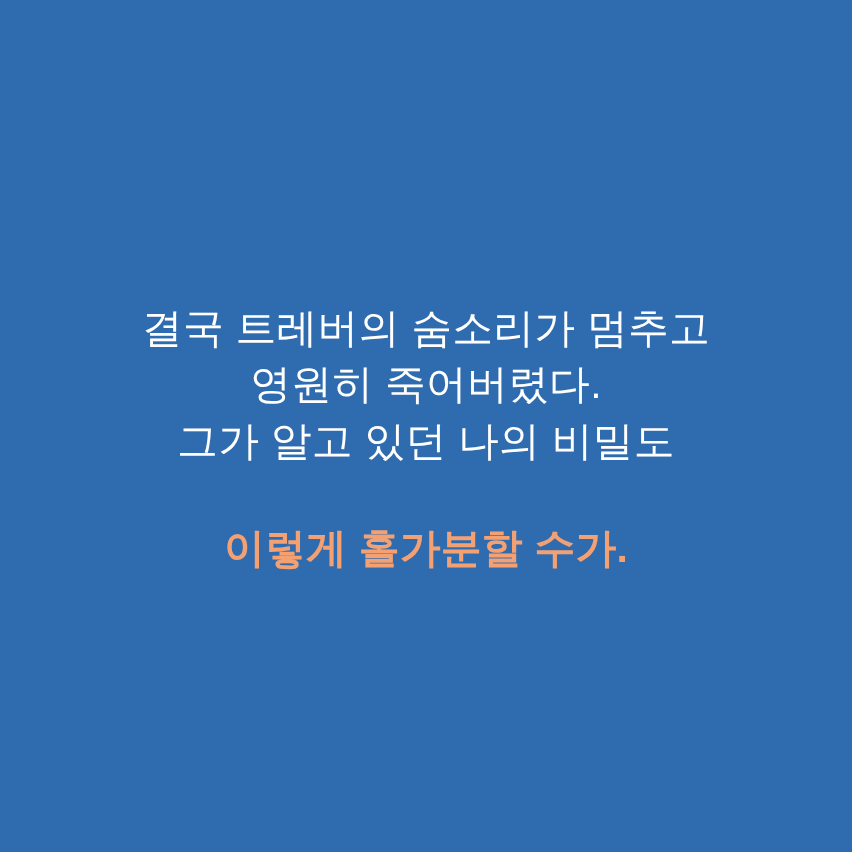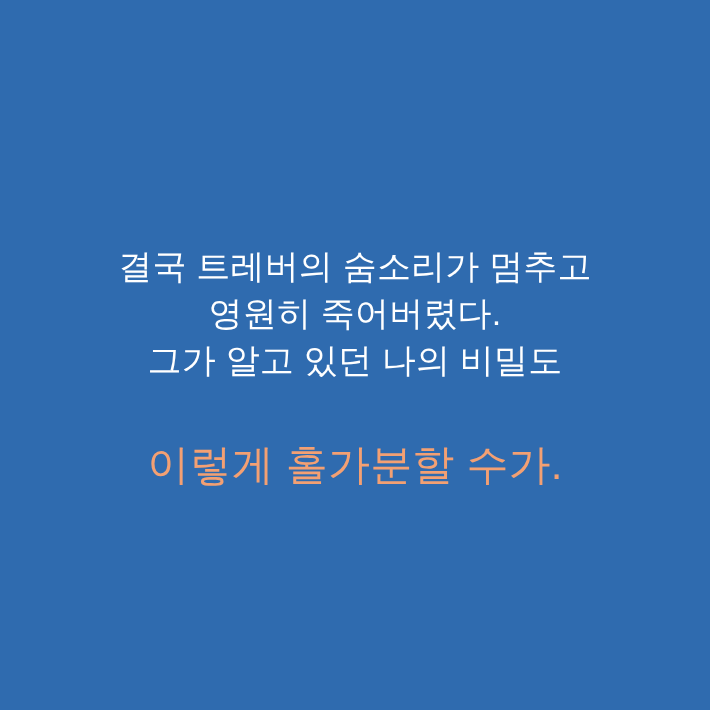--- a/index.html
+++ b/index.html
@@ -36,21 +36,21 @@
     display: flex;
     flex-direction: column;
     align-items: center;
     text-align: center;
   }
 
   .quote-paragraph {
     display: flex;
     flex-direction: column;
     align-items: center;
-    margin: 0;
+    margin: 8px;
   }
 
   .quote-line {
     display: block;
     color: #FFFFFF;
     font-size: 34px;
     line-height: 47px;
     letter-spacing: 0.2px;
     white-space: nowrap;
     font-weight: 400;
@@ -62,27 +62,26 @@
   .emphasis-paragraph {
     margin-top: 33px;
     display: flex;
     flex-direction: column;
     align-items: center;
   }
 
   .emphasis-line {
     display: block;
     color: #F3A073;
-    font-size: 42px;
+    font-size: 34px;
     line-height: 48px;
     letter-spacing: 0.2px;
     white-space: nowrap;
-    font-weight: 400;
+    font-weight: 700;
     text-rendering: optimizeLegibility;
-    margin-top: 24px;
     -webkit-font-smoothing: antialiased;
   }
 </style>
 </head>
 <body>
 
 <div id="card" style="background: rgb(47, 107, 175);">
 
   <div id="text-block">
 

